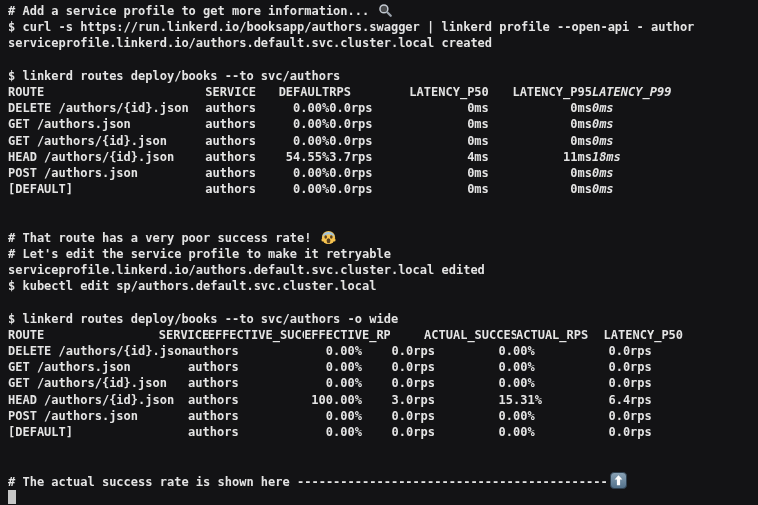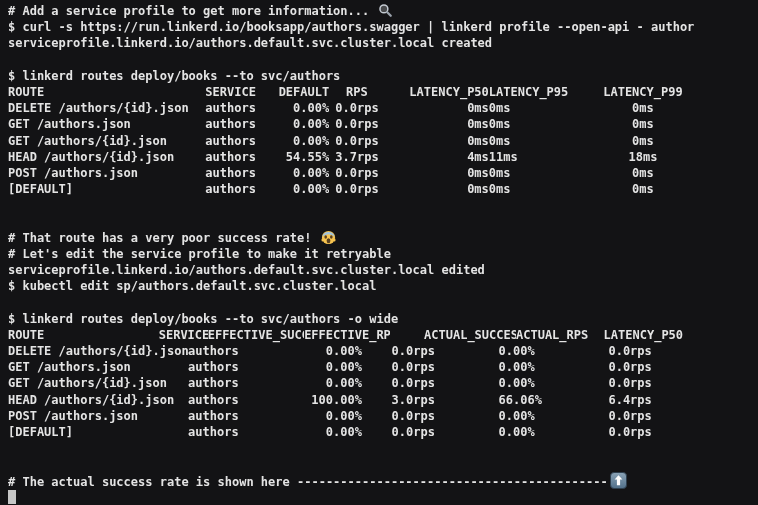--- a/index.html
+++ b/index.html
@@ -20,24 +20,24 @@
     line-height:16.2px;
     white-space:pre;
     overflow:visible;
   }
   .trow{display:flex;}
   .trow span{display:inline-block;white-space:pre;overflow:hidden;line-height:16.2px;}
   
   .t1-route{width:199px;}
   .t1-service{width:65px;}
   .t1-success{width:60px;text-align:right;}
-  .t1-rps{width:56px;text-align:center;}
+  .t1-rps{width:56px;text-align:left;}
   .t1-p50{width:105px;text-align:right;}
-  .t1-p95{width:104px;text-align:left;}
-  .t1-p99{width:103px;text-align:center;}
+  .t1-p95{width:104px;text-align:right;}
+  .t1-p99{width:103px;text-align:left;font-style:italic;}
   
   .t2-route{width:200px;}
   .t2-service{width:65px;}
   .t2-es{width:128px;text-align:right;}
   .t2-er{width:114px;text-align:center;}
   .t2-as{width:122px;text-align:left;margin-left:34px;}
   .t2-ar{width:95px;text-align:left;}
   .t2-extra{padding-left:16px;width:120px;overflow:hidden;text-align:left;}
   .icon{display:inline-block;vertical-align:-3px;margin-left:2px;}
   .cursor{
@@ -130,21 +130,21 @@
   <div class="line trow">
     <span class="t2-route">DELETE /authors/{id}.json</span><span class="t2-service">authors</span><span class="t2-es">0.00%</span><span class="t2-er">0.0rps</span><span class="t2-as">0.00%</span><span class="t2-ar">0.0rps</span>
   </div>
   <div class="line trow">
     <span class="t2-route">GET /authors.json</span><span class="t2-service">authors</span><span class="t2-es">0.00%</span><span class="t2-er">0.0rps</span><span class="t2-as">0.00%</span><span class="t2-ar">0.0rps</span>
   </div>
   <div class="line trow">
     <span class="t2-route">GET /authors/{id}.json</span><span class="t2-service">authors</span><span class="t2-es">0.00%</span><span class="t2-er">0.0rps</span><span class="t2-as">0.00%</span><span class="t2-ar">0.0rps</span>
   </div>
   <div class="line trow">
-    <span class="t2-route">HEAD /authors/{id}.json</span><span class="t2-service">authors</span><span class="t2-es">100.00%</span><span class="t2-er">3.0rps</span><span class="t2-as">66.06%</span><span class="t2-ar">6.4rps</span>
+    <span class="t2-route">HEAD /authors/{id}.json</span><span class="t2-service">authors</span><span class="t2-es">100.00%</span><span class="t2-er">3.0rps</span><span class="t2-as">15.31%</span><span class="t2-ar">6.4rps</span>
   </div>
   <div class="line trow">
     <span class="t2-route">POST /authors.json</span><span class="t2-service">authors</span><span class="t2-es">0.00%</span><span class="t2-er">0.0rps</span><span class="t2-as">0.00%</span><span class="t2-ar">0.0rps</span>
   </div>
   <div class="line trow">
     <span class="t2-route">[DEFAULT]</span><span class="t2-service">authors</span><span class="t2-es">0.00%</span><span class="t2-er">0.0rps</span><span class="t2-as">0.00%</span><span class="t2-ar">0.0rps</span>
   </div>
 
   <div class="line"></div>
   <div class="line"></div>

